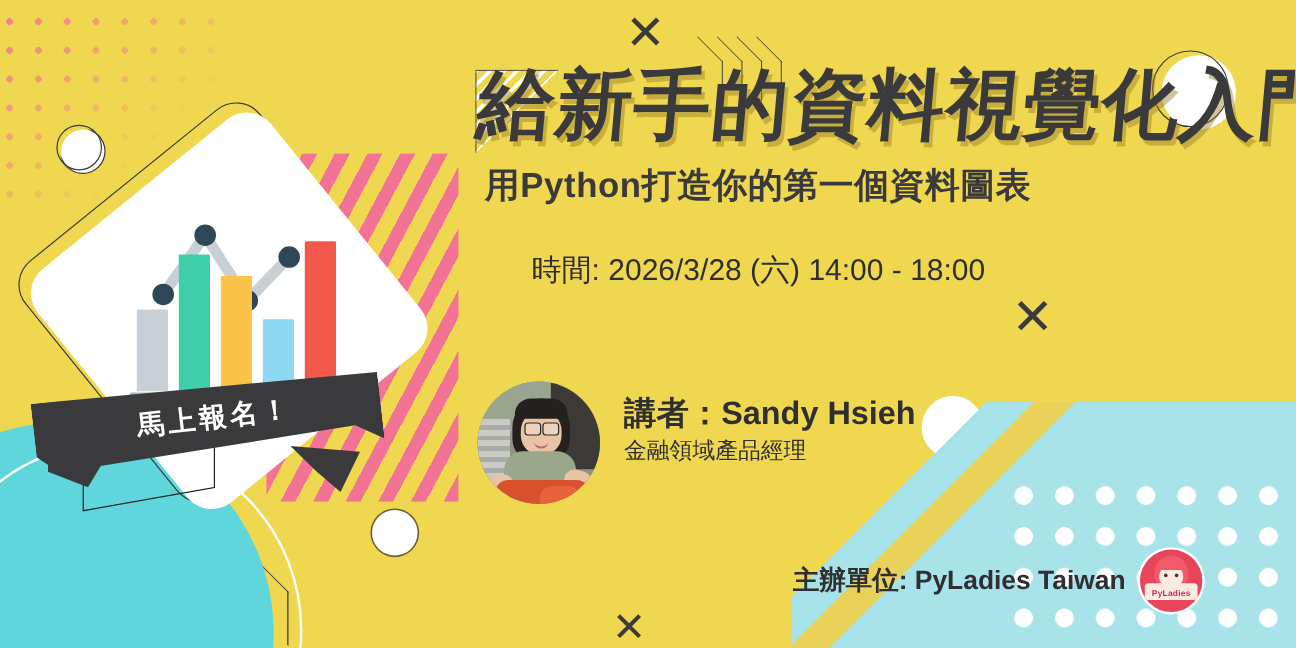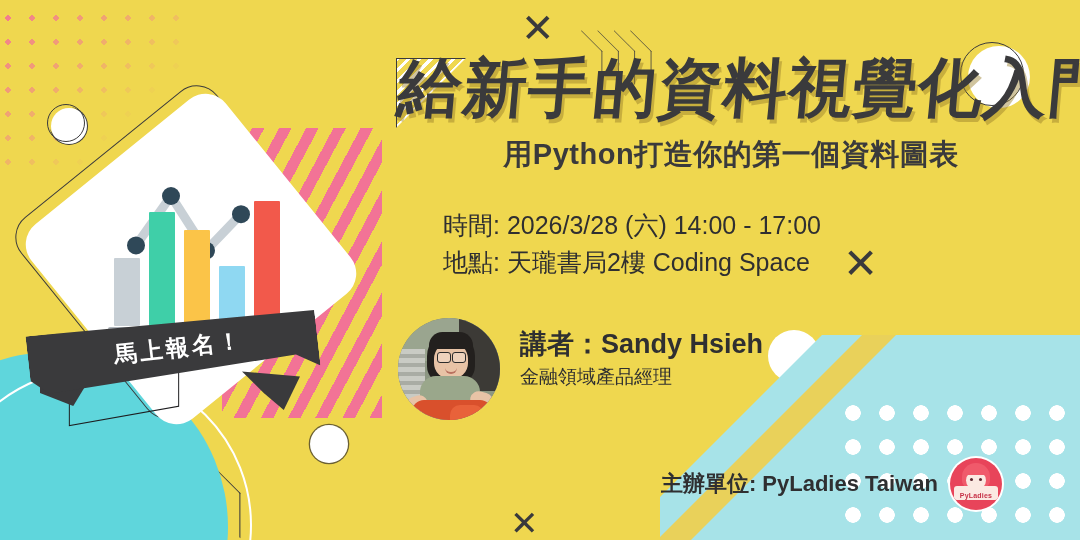--- a/index.html
+++ b/index.html
@@ -166,21 +166,21 @@
     position:relative;margin:0;padding:0;
     font-size:64px;font-weight:700;color:#3A3A3C;
     letter-spacing:1px;line-height:1.02;
     font-family:"DejaVu Sans","Liberation Sans",sans-serif;
     text-shadow:3px 4px 0 rgba(150,125,40,.45);
     transform:skewX(-5deg);
     white-space:nowrap;
   }
   #subtitle{
     margin:14px 0 0 6px;font-size:29px;font-weight:700;color:#3A3A3C;
-    letter-spacing:.5px;white-space:nowrap;text-align:center;
+    letter-spacing:.5px;white-space:nowrap;
   }
 
   #info{margin:32px 0 0 8px;}
   .info-line{
     font-size:25px;color:#2F2F31;line-height:1.45;white-space:nowrap;
   }
   .info-label{font-weight:400;margin-left:37px;}
 
   
   #speaker{position:absolute;left:0;top:262px;display:flex;align-items:flex-start;}
@@ -327,25 +327,21 @@
   <div id="content">
 
     <div id="title-tri"></div>
 
     <h1 id="title">給新手的資料視覺化入門</h1>
     <div id="subtitle">用Python打造你的第一個資料圖表</div>
 
     <div id="info">
       <div class="info-line">
         <span class="info-label">時間:</span>
-        <span>2026/3/28 (六) 14:00 - 17:00</span>
-      </div>
-      <div class="info-line">
-        <span class="info-label">地點:</span>
-        <span>天瓏書局2樓 Coding Space</span>
+        <span>2026/3/28 (六) 14:00 - 18:00</span>
       </div>
     </div>
 
     <div id="speaker">
       <div id="avatar">
         <div id="ph-wall"></div>
           <div id="ph-dark"></div>
           <div id="ph-shelf"></div>
         <div id="ph-hair"></div>
           <div id="ph-face"></div>

